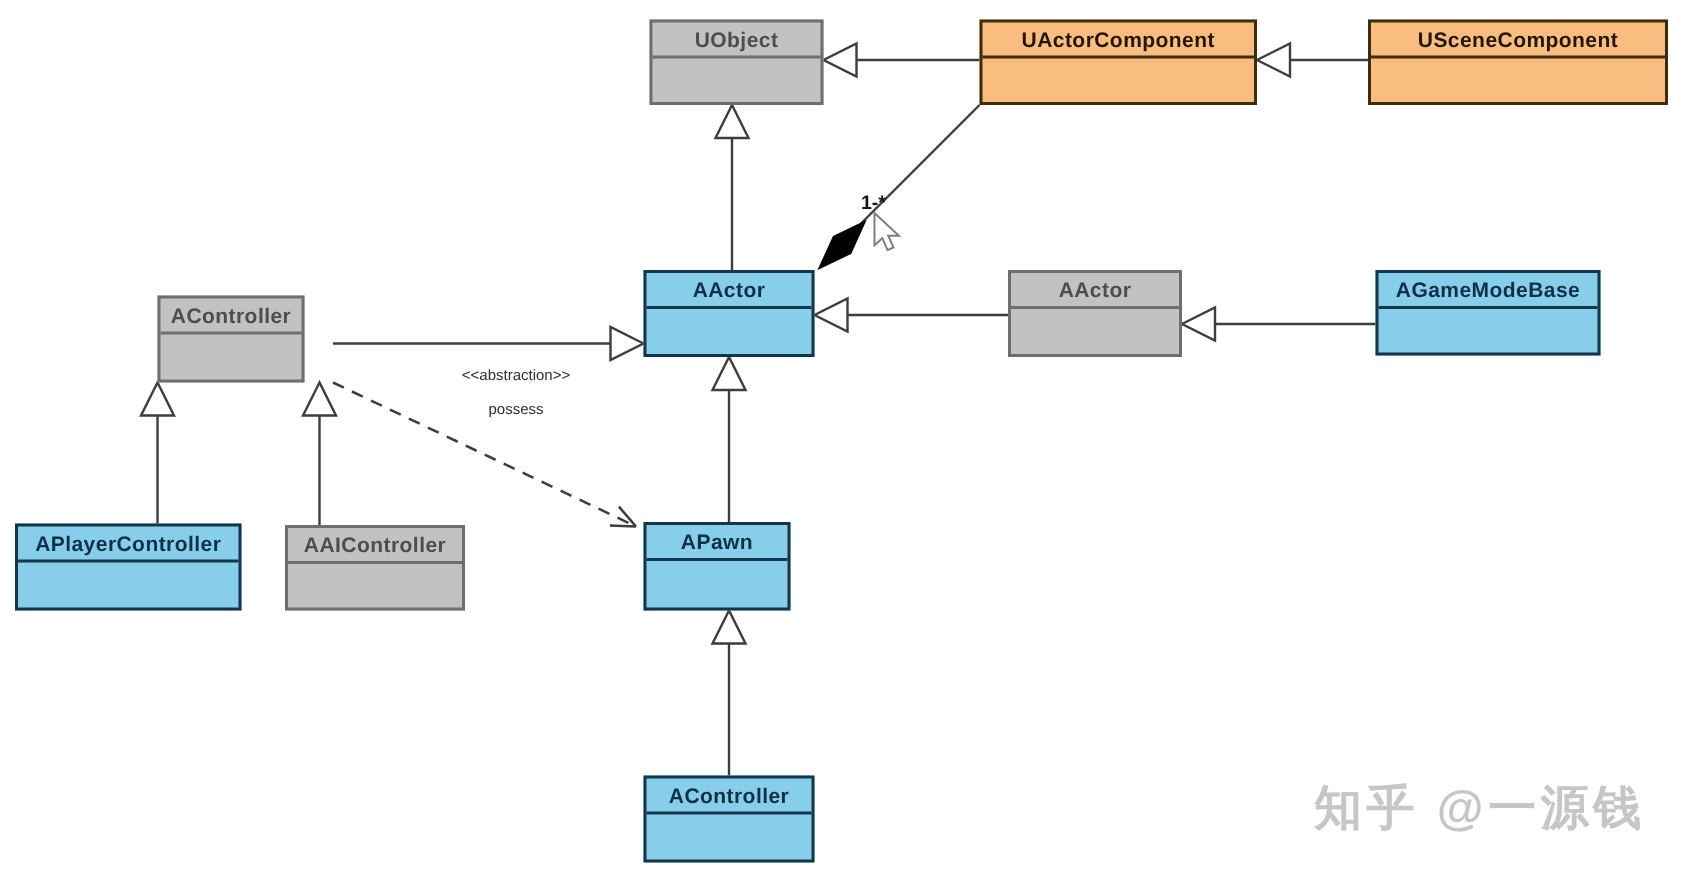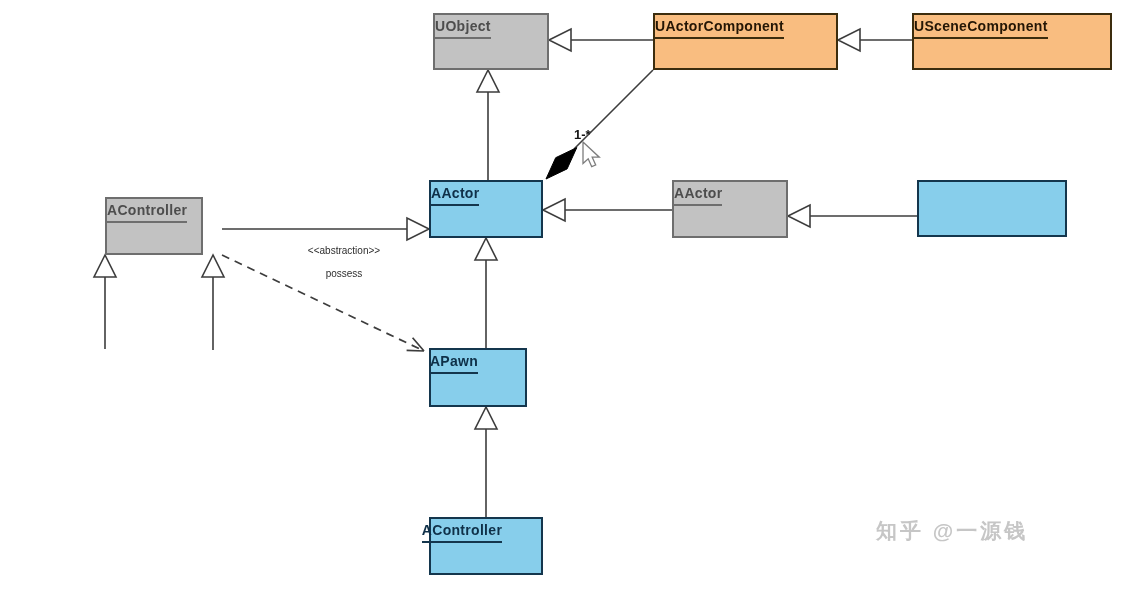--- a/index.html
+++ b/index.html
@@ -9,42 +9,42 @@
   }
   #edges{position:absolute;left:0;top:0;width:1127px;height:589px;}
   .edge-line{stroke:#3d3d3d;stroke-width:1.6;fill:none;}
   .edge-dashed{stroke:#3d3d3d;stroke-width:1.7;fill:none;stroke-dasharray:8 6;}
   .tri{fill:#ffffff;stroke:#3d3d3d;stroke-width:1.6;}
   .diamond{fill:#000000;stroke:#000000;}
   .open-arrow{stroke:#3d3d3d;stroke-width:1.7;fill:none;}
   .cursor{fill:#ffffff;stroke:#7d7d7d;stroke-width:1.3;}
 
   .uml-class{
-    position:absolute;box-sizing:border-box;display:flex;flex-direction:row;justify-content:center;
+    position:absolute;box-sizing:border-box;display:flex;flex-direction:column;
   }
   .uml-title{
     box-sizing:border-box;height:24px;line-height:22px;text-align:center;
     font-size:14px;font-weight:bold;letter-spacing:0.3px;
   }
   .uml-body{flex:1;}
   .gray  {background:#c2c2c2;border:2px solid #6e6e6e;}
   .gray  .uml-title{border-bottom:2px solid #6e6e6e;color:#4d4d4d;}
   .blue  {background:#87ceeb;border:2px solid #14364d;gap:48px;}
   .blue  .uml-title{border-bottom:2px solid #14364d;color:#0f3048;}
   .orange{background:#f9bd80;border:2px solid #3c2d0e;}
   .orange.uml-class .uml-title{border-bottom:2px solid #3c2d0e;color:#241605;}
 
   .edge-label{
     position:absolute;color:#2e2e2e;font-size:10px;text-align:center;width:160px;
   }
   .mult-label{
     position:absolute;color:#151515;font-size:13px;font-weight:bold;
   }
   .watermark{
-    position:absolute;left:876px;top:517px;color:#c6c6c6;font-size:21px;
+    position:absolute;left:876px;top:517px;color:#c6c6c6;font-size:32px;
     font-weight:bold;letter-spacing:3px;white-space:nowrap;
   }
 </style>
 </head>
 <body>
 
 <div id="stage">
 
   <svg id="edges" xmlns="http://www.w3.org/2000/svg" viewBox="0 0 1127 589">
     <g>
@@ -117,29 +117,38 @@
     <div class="uml-title">AActor</div>
     <div class="uml-body"></div>
   </div>
 
   <div class="uml-class gray" style="left:672px;top:180px;width:116px;height:58px">
     <div class="uml-title">AActor</div>
     <div class="uml-body"></div>
   </div>
 
   <div class="uml-class blue" style="left:917px;top:180px;width:150px;height:57px">
+    <div class="uml-title">AGameModeBase</div>
     <div class="uml-body"></div>
   </div>
 
   <div class="uml-class gray" style="left:105px;top:197px;width:98px;height:58px">
     <div class="uml-title">AController</div>
     <div class="uml-body"></div>
   </div>
 
+  <div class="uml-class blue" style="left:10px;top:349px;width:151px;height:58px">
+    <div class="uml-title">APlayerController</div>
+    <div class="uml-body"></div>
+  </div>
 
+  <div class="uml-class gray" style="left:190px;top:350px;width:120px;height:57px">
+    <div class="uml-title">AAIController</div>
+    <div class="uml-body"></div>
+  </div>
 
   <div class="uml-class blue" style="left:429px;top:348px;width:98px;height:59px">
     <div class="uml-title">APawn</div>
     <div class="uml-body"></div>
   </div>
 
   <div class="uml-class blue" style="left:429px;top:517px;width:114px;height:58px">
     <div class="uml-title">AController</div>
     <div class="uml-body"></div>
   </div>

